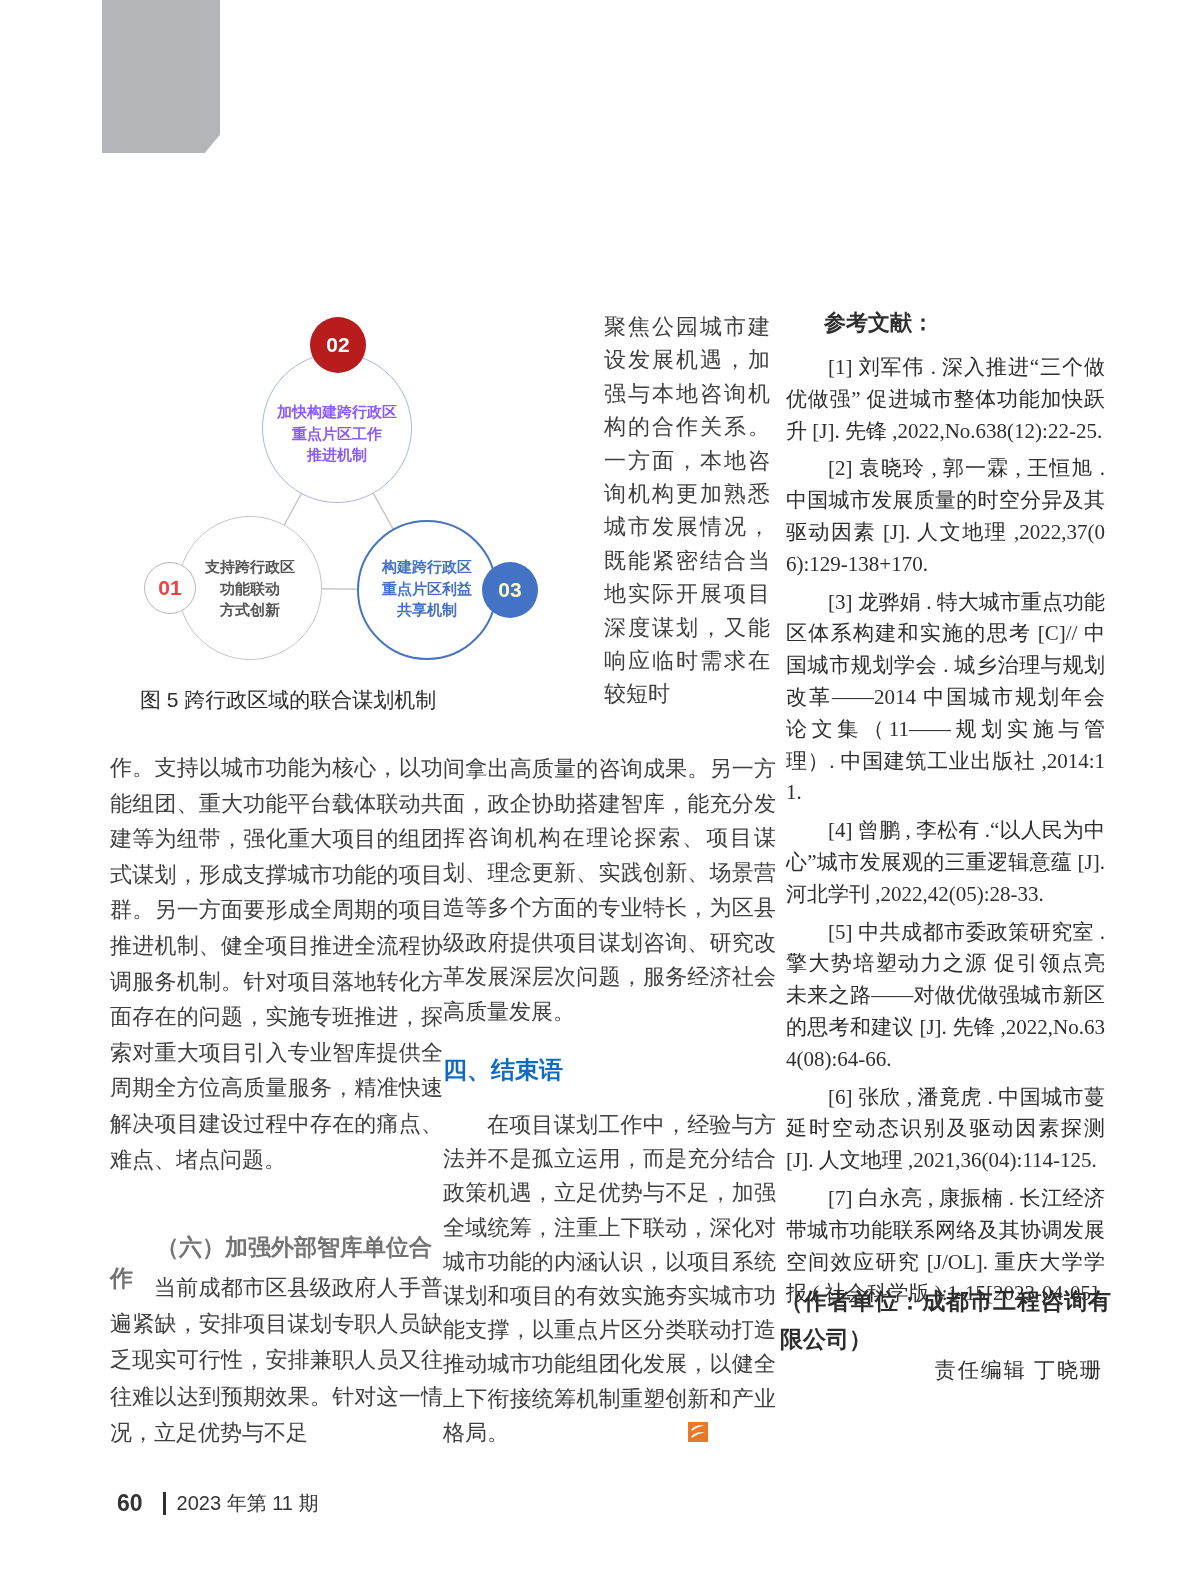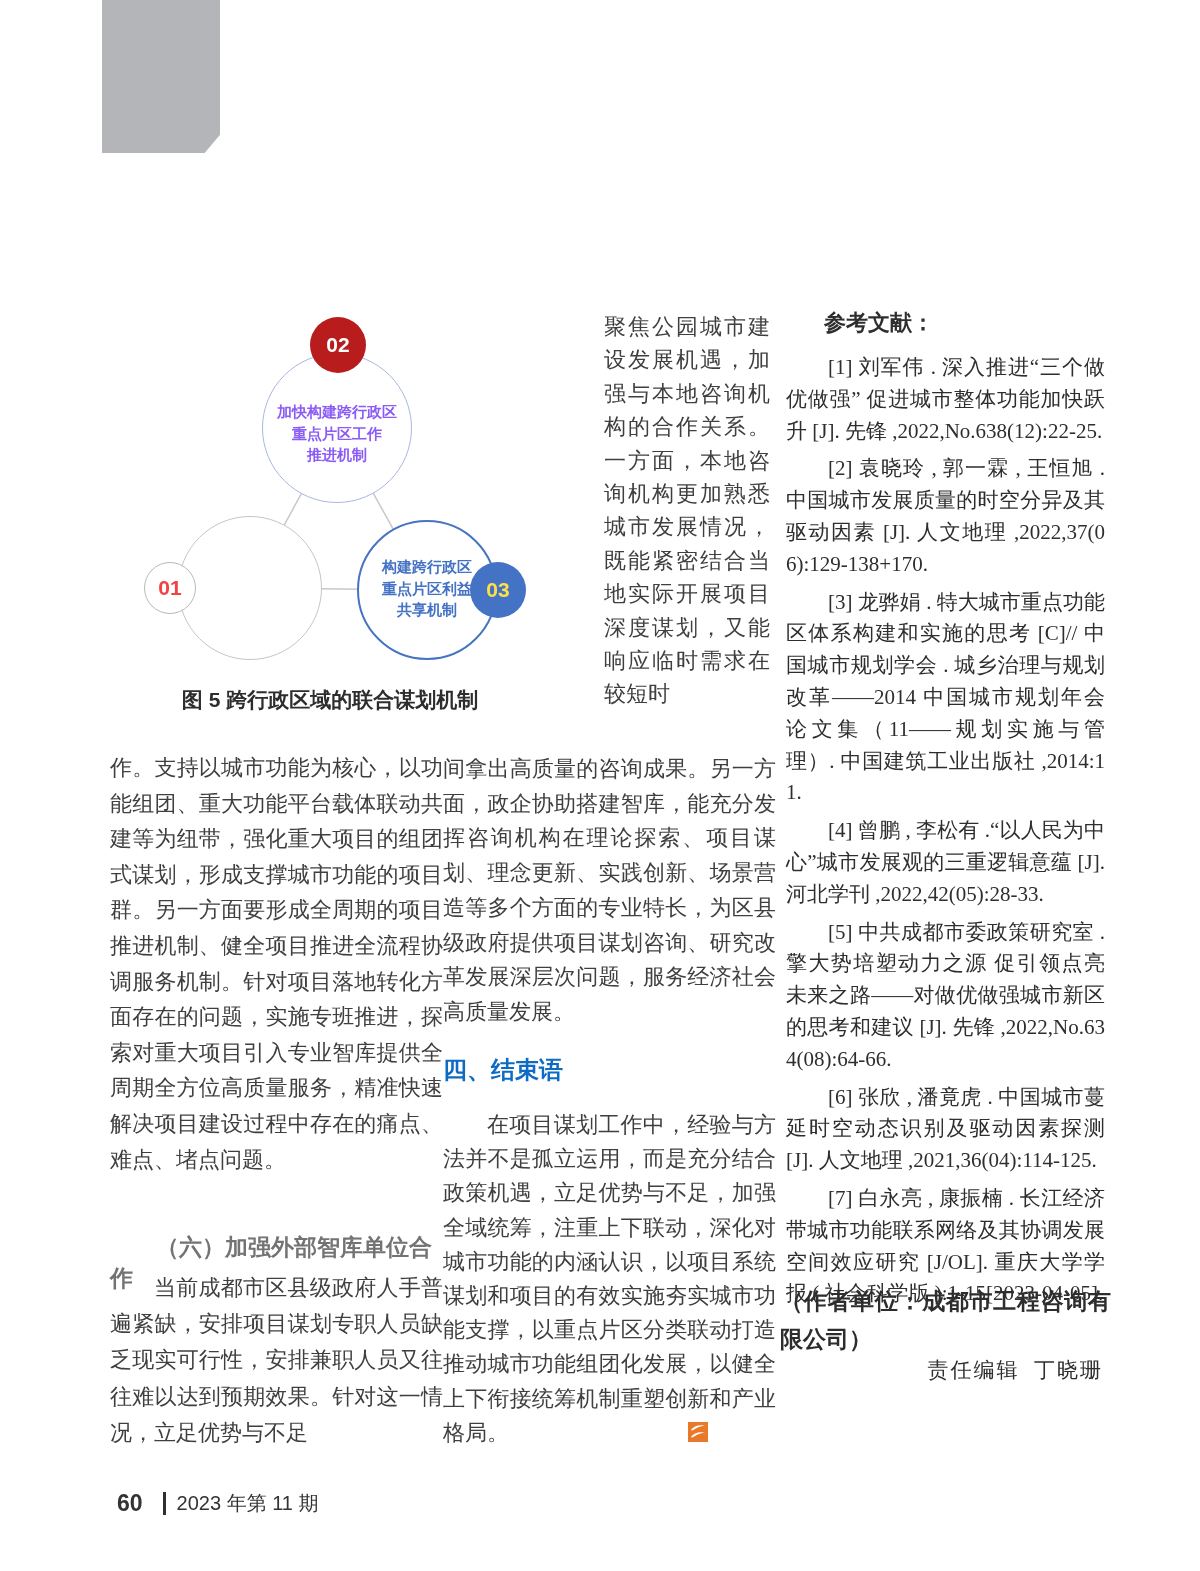--- a/index.html
+++ b/index.html
@@ -23,24 +23,24 @@
   .bc-top{left:152px;top:53px;width:150px;height:150px;border:1.5px solid #aab6e0;}
   .bc-left{left:68px;top:216px;width:144px;height:144px;border:1.5px solid #c6c6c6;}
   .bc-right{left:247px;top:220px;width:140px;height:140px;border:2px solid #4673c2;}
   .node-label{position:absolute;text-align:center;font-weight:bold;font-size:15px;line-height:21.5px;}
   .nl-top{left:149px;top:101px;width:156px;color:#8b5cf6;}
   .nl-left{left:70px;top:256px;width:140px;color:#555;}
   .nl-right{left:242px;top:256px;width:150px;color:#4472c4;}
   .numcircle{position:absolute;border-radius:50%;display:flex;align-items:center;justify-content:center;
     font-weight:bold;font-size:21px;box-sizing:border-box;}
   .num-02{left:200px;top:17px;width:56px;height:56px;background:#b91c1c;color:#fff;}
-  .num-03{left:360px;top:262px;width:56px;height:56px;background:#4472c4;color:#fde047;}
+  .num-03{left:372px;top:262px;width:56px;height:56px;background:#4472c4;color:#fef9c3;}
   .num-01{left:34px;top:262px;width:52px;height:52px;background:#fff;border:1.5px solid #b9b9b9;color:#ef4444;}
-  .fig-caption{position:absolute;left:140px;top:686px;width:380px;text-align:center;
-    font-weight:bold;font-size:21px;color:#2d2d2d;}
+  .fig-caption{position:absolute;left:140px;top:686px;width:380px;text-align:left;
+    font-weight:normal;font-size:21px;color:#2d2d2d;}
   
   .para{position:absolute;font-size:22px;text-align:justify;word-break:break-all;color:#3f3f3f;}
   .indent{text-indent:2em;}
   .p-left1{left:110px;top:750px;width:333px;line-height:35.6px;height:463px;overflow:hidden;}
   .h-left{position:absolute;left:110px;top:1232px;width:333px;font-size:23px;font-weight:bold;
     color:#737373;text-indent:2em;}
   .p-left2{left:110px;top:1270px;width:333px;line-height:36.2px;height:183px;overflow:hidden;}
   .p-mid-narrow{left:604px;top:310px;width:166px;line-height:33.4px;height:436px;overflow:hidden;}
   .p-mid1{left:443px;top:752px;width:333px;line-height:34.7px;height:279px;overflow:hidden;}
   .h-mid{position:absolute;left:443px;top:1054px;width:333px;font-size:24px;font-weight:bold;color:#0e6bc5;}
@@ -48,21 +48,21 @@
   .end-mark{position:absolute;left:688px;top:1422px;width:20px;height:20px;background:#e8792a;}
   .end-mark svg{position:absolute;left:2px;top:3px;}
   
   .refcol{position:absolute;left:780px;top:308px;width:331px;font-family:"Liberation Serif",serif;color:#2e2e2e;}
   .ref-head{font-weight:bold;font-size:22px;text-indent:2em;margin:0 0 14px 0;}
   .ref{font-size:21px;line-height:31.8px;text-indent:2em;text-align:justify;word-break:break-all;margin:6px;}
   .author-unit{position:absolute;left:780px;top:1282px;width:331px;font-size:23px;font-weight:bold;
     color:#2d2d2d;line-height:38px;text-align:justify;word-break:break-all;
     font-family:"Liberation Sans",sans-serif;}
   .editor{position:absolute;left:780px;top:1356px;width:323px;text-align:right;font-size:21px;
-    color:#2e2e2e;font-family:Liberation Mono, monospace;letter-spacing:2px;}
+    color:#2e2e2e;font-family:Liberation Serif, serif;letter-spacing:2px;}
   
   .footer{position:absolute;left:117px;top:1490px;display:flex;align-items:center;color:#333;}
   .footer .pgnum{font-size:23px;font-weight:bold;}
   .footer .bar{width:3px;height:23px;background:#2f2f2f;margin:0 11px 0 20px;}
   .footer .issue{font-size:20px;}
 </style>
 </head>
 <body>
 
 <div id="page">
@@ -79,20 +79,25 @@
     </svg>
 
     <div class="bigcircle bc-top"></div>
     <div class="bigcircle bc-left"></div>
     <div class="bigcircle bc-right"></div>
 
     <div class="node-label nl-top">
       <div>加快构建跨行政区</div>
       <div>重点片区工作</div>
       <div>推进机制</div>
+    </div>
+    <div class="node-label nl-left">
+      <div>支持跨行政区</div>
+      <div>功能联动</div>
+      <div>方式创新</div>
     </div>
     <div class="node-label nl-right">
       <div>构建跨行政区</div>
       <div>重点片区利益</div>
       <div>共享机制</div>
     </div>
 
     <div class="numcircle num-02">02</div>
     <div class="numcircle num-01">01</div>
     <div class="numcircle num-03">03</div>

